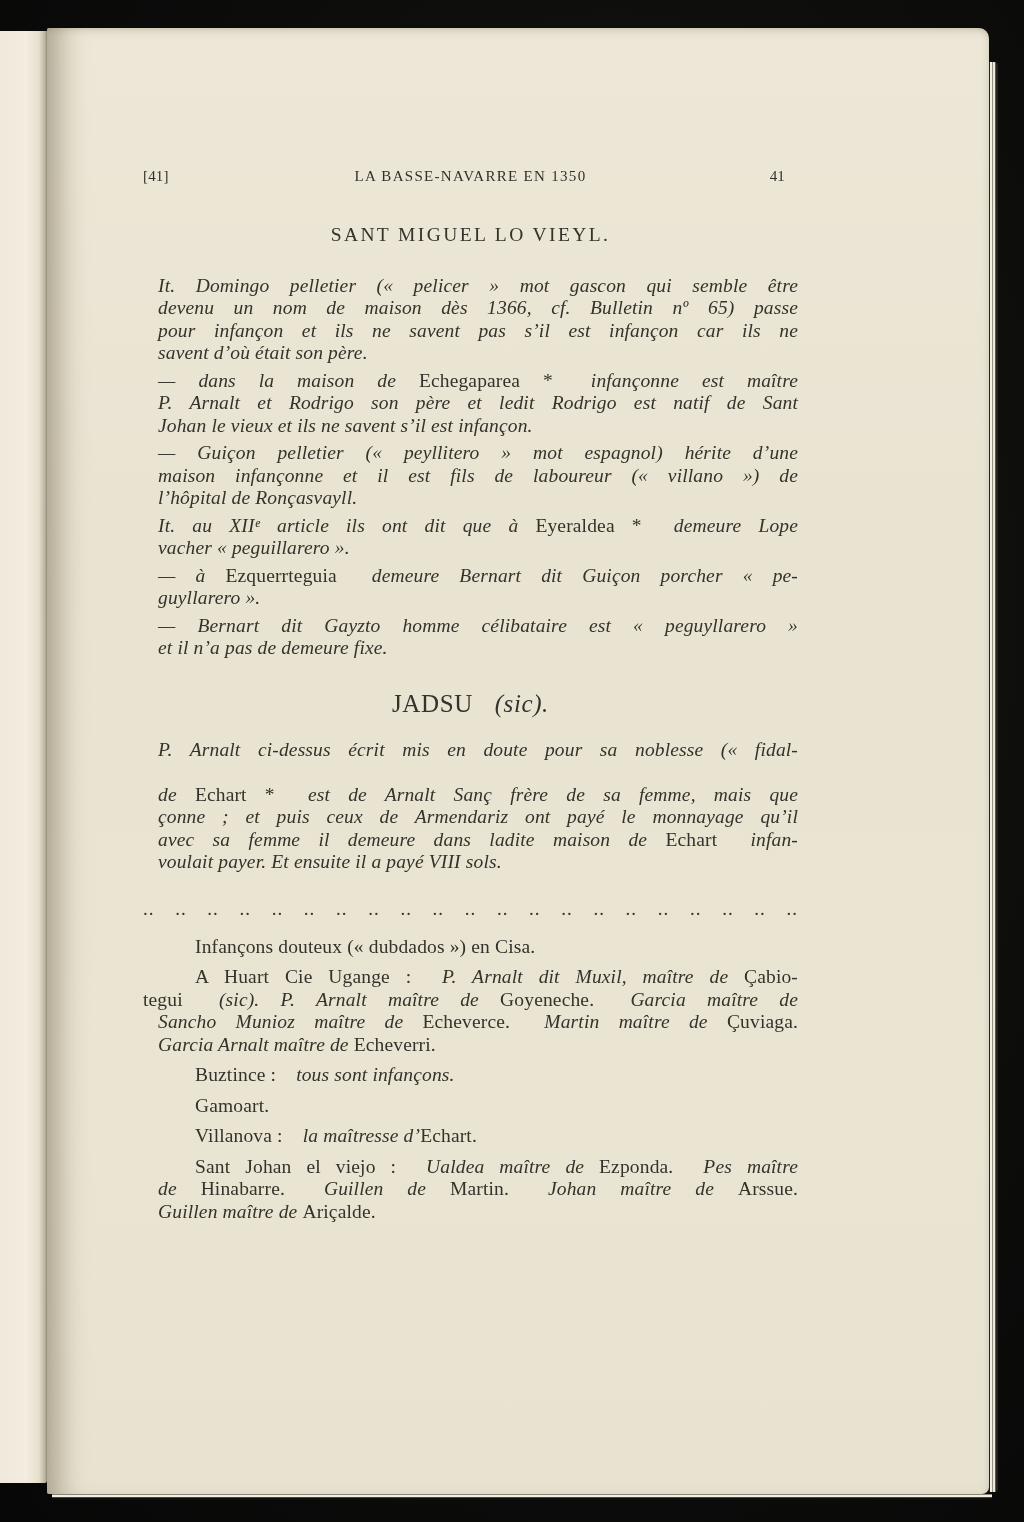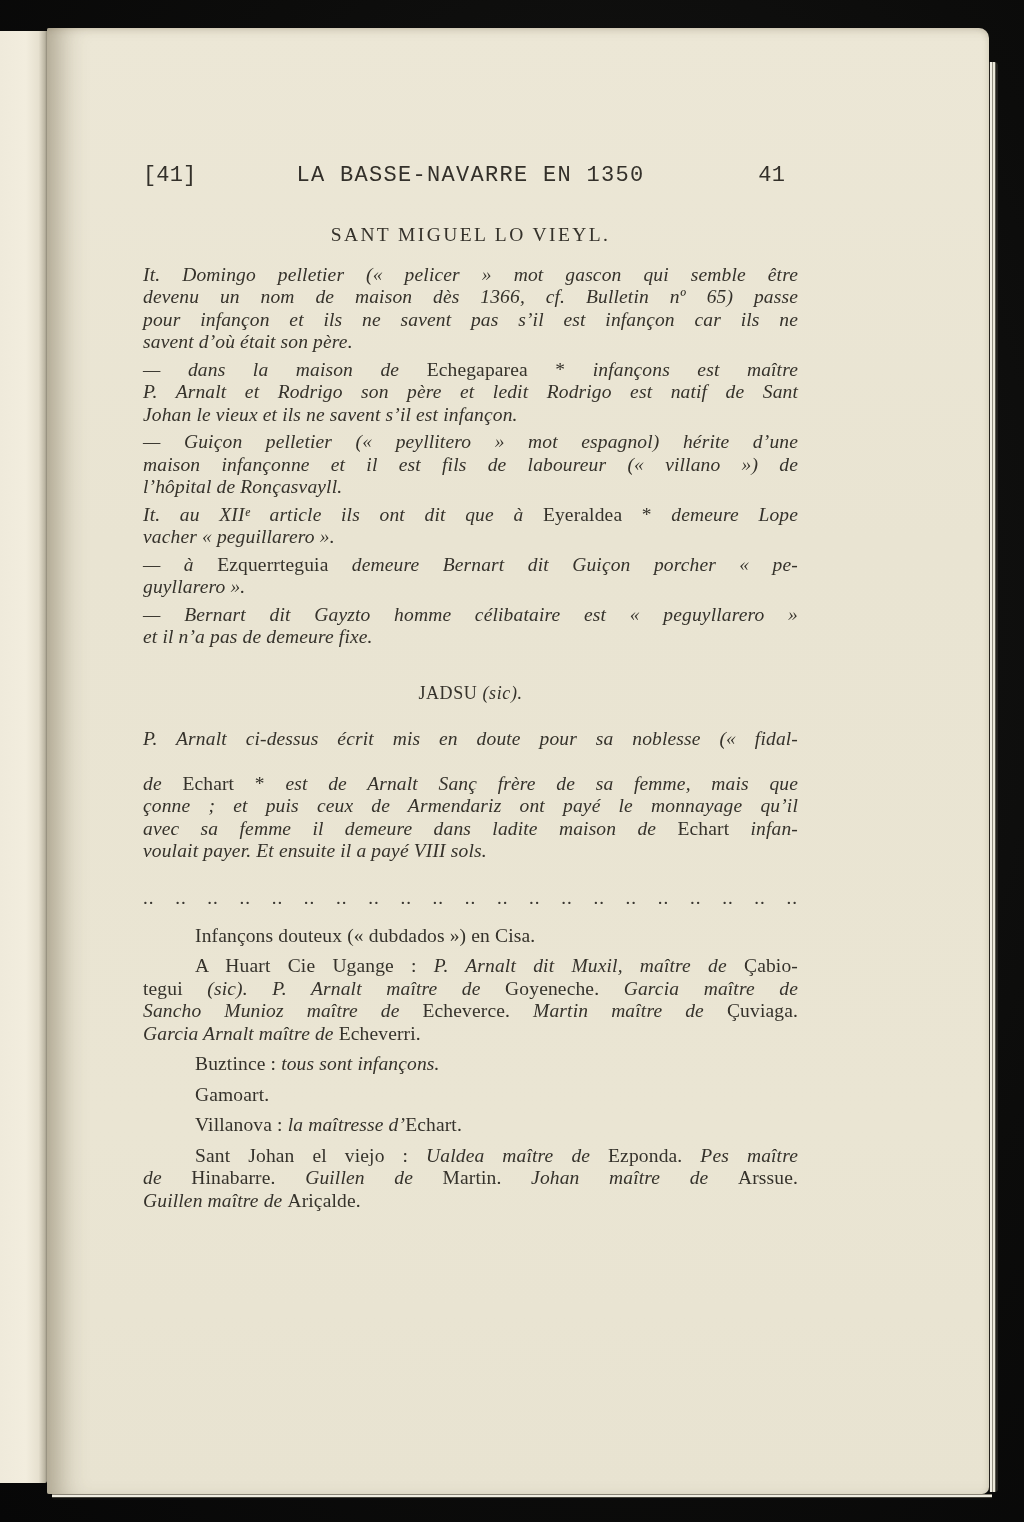--- a/index.html
+++ b/index.html
@@ -20,36 +20,36 @@
   .edges-right{position:absolute;left:989px;top:62px;width:9px;height:1430px;
         background:linear-gradient(90deg,rgba(60,55,45,.55) 0 1px,#f3f0e5 1px 3px,#938f81 3px 4px,#ebe8da 4px 6px,#5c5a50 6px 7px,#23221f 7px 9px);
         border-radius:0 4px 3px 0;}
   .edges-bottom{position:absolute;left:52px;top:1494px;width:940px;height:6px;
         background:linear-gradient(180deg,#8a8577 0 1px,#f1eee3 1px 3px,#45433a 3px 4px,#0d0d0c 4px 6px);
         border-radius:0 0 3px 3px;}
   
   .text-body{position:absolute;left:143px;top:165px;width:655px;color:#35322b;
              font-size:19.5px;line-height:22.5px;letter-spacing:.15px;}
   .pghead{display:grid;grid-template-columns:1fr auto 1fr;align-items:baseline;
-          font-size:22px;line-height:22px;color:#33302a;font-family:Liberation Mono, monospace;}
+          font-size:15px;line-height:22px;color:#33302a;}
   .pghead .c{letter-spacing:1.3px;}
   .pghead .r{text-align:right;padding-right:13px;}
   .block{margin:0;}
   .heading{text-align:center;}
-  .h1{margin:37px 0 17px;font-size:19.5px;letter-spacing:2.4px;}
-  .h2{margin:33px 0 24px;font-size:18px;letter-spacing:.6px;}
+  .h1{margin:37px 0 28px;font-size:19.5px;letter-spacing:2.4px;}
+  .h2{margin:33px 0 24px;font-size:25px;letter-spacing:.6px;}
   .para{margin-top:5px;}
   .para.gap{margin-top:22px;}
   .para.list{margin-top:8px;}
   .dots{margin:24px 0 16px;text-align:justify;text-align-last:justify;
         letter-spacing:1px;font-size:19px;line-height:22px;color:#3a3731;}
   .line{text-align:left;}
   .line.just{text-align:justify;text-align-last:justify;}
   .line.indent{text-indent:52px;}
-  .it{font-style:italic;}
+  .it{font-style:italic;margin-left:15px;}
   .ro{font-style:normal;}
 </style>
 </head>
 <body>
 
 <div class="stage" style="background-color: rgb(12, 12, 11);">
   <div class="sliver"></div>
   <div class="page"></div>
   <div class="edges-right"></div>
   <div class="edges-bottom"></div>
@@ -62,21 +62,21 @@
     </div>
 
   <div class="block heading h1"><span class="ro">SANT MIGUEL LO VIEYL.</span></div>
       <div class="block para">
         <div class="line just"><span class="it">It. Domingo pelletier (« pelicer » mot gascon qui semble être</span></div>
         <div class="line just"><span class="it">devenu un nom de maison dès 1366, cf. Bulletin nº 65) passe</span></div>
         <div class="line just"><span class="it">pour infançon et ils ne savent pas s’il est infançon car ils ne</span></div>
         <div class="line"><span class="it">savent d’où était son père.</span></div>
       </div>
       <div class="block para">
-        <div class="line just"><span class="it">— dans la maison de </span><span class="ro">Echegaparea * </span><span class="it">infançons est maître</span></div>
+        <div class="line just"><span class="it">— dans la maison de </span><span class="ro">Echegaparea * </span><span class="it">infançonne est maître</span></div>
         <div class="line just"><span class="it">P. Arnalt et Rodrigo son père et ledit Rodrigo est natif de Sant</span></div>
         <div class="line"><span class="it">Johan le vieux et ils ne savent s’il est infançon.</span></div>
       </div>
       <div class="block para">
         <div class="line just"><span class="it">— Guiçon pelletier (« peyllitero » mot espagnol) hérite d’une</span></div>
         <div class="line just"><span class="it">maison infançonne et il est fils de laboureur (« villano ») de</span></div>
         <div class="line"><span class="it">l’hôpital de Ronçasvayll.</span></div>
       </div>
       <div class="block para">
         <div class="line just"><span class="it">It. au XIIᵉ article ils ont dit que à </span><span class="ro">Eyeraldea * </span><span class="it">demeure Lope</span></div>

